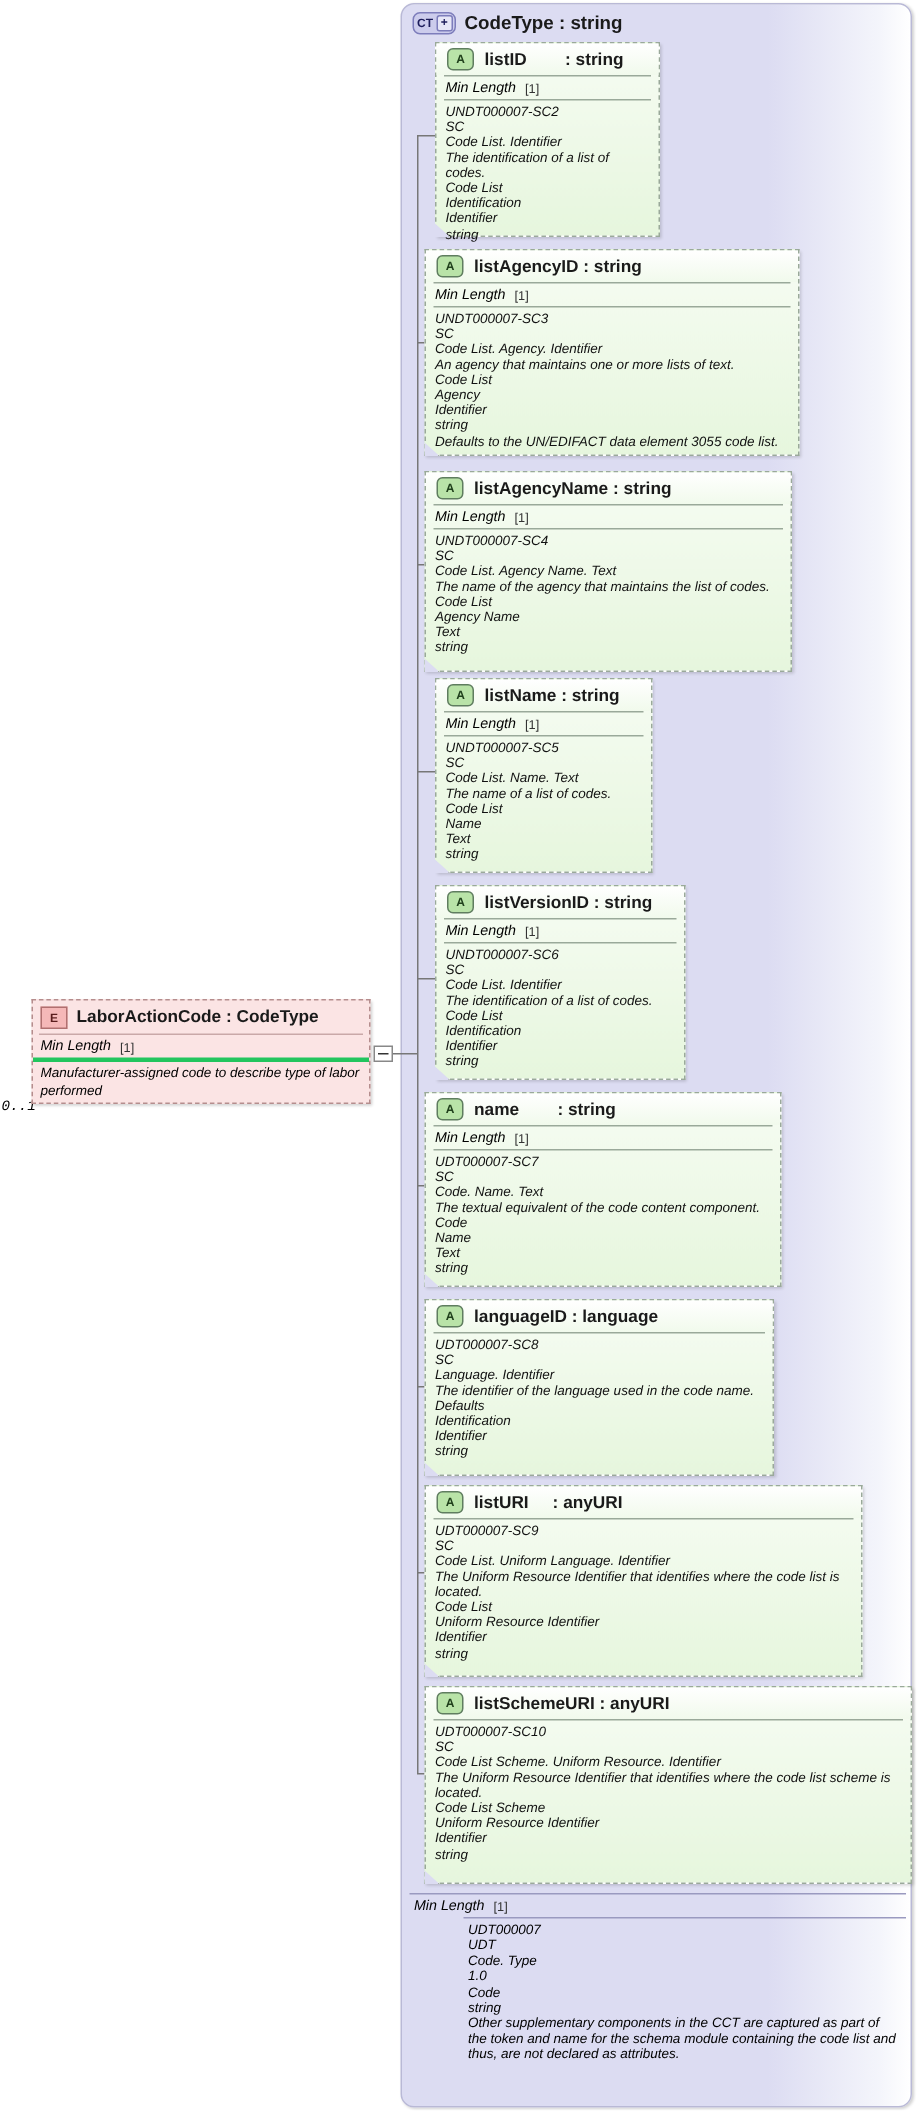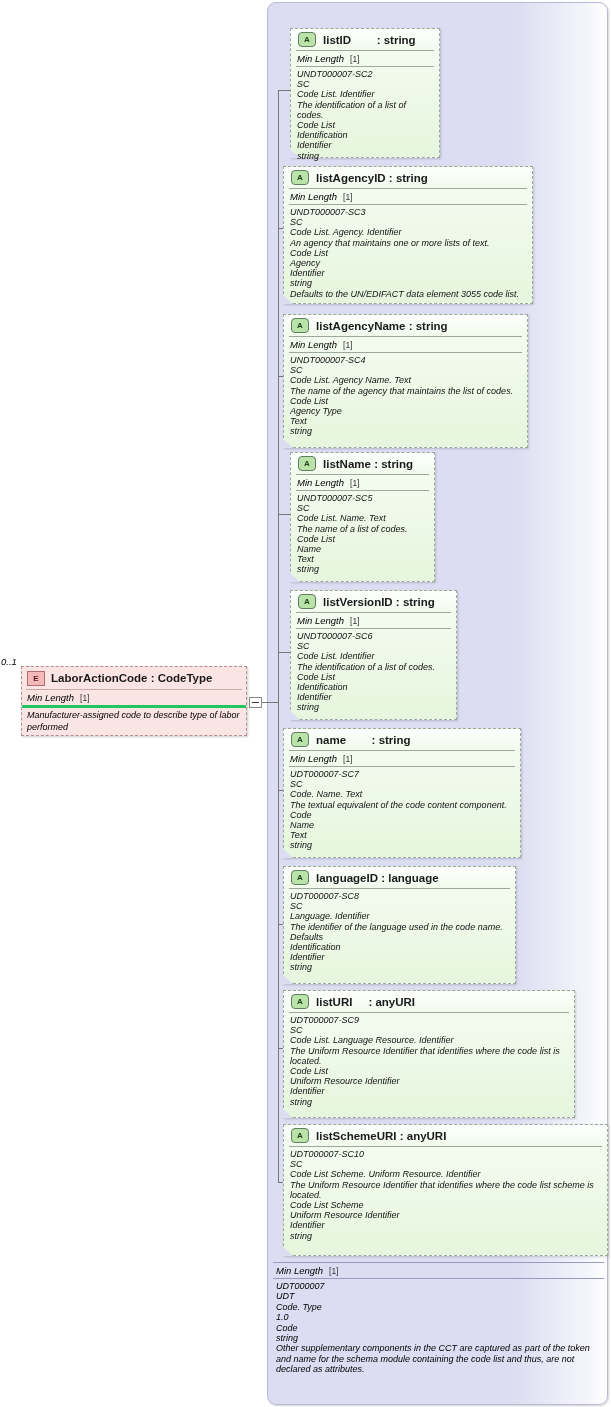--- a/index.html
+++ b/index.html
@@ -62,21 +62,21 @@
   .row-sep{border-top:1px solid #c9a8a8;margin:0 4px;}
   .elem-constraint{
     display:flex;align-items:center;gap:6px;padding:2px 0 2px 5px;
     font-style:italic;font-size:9.5px;
   }
   .elem-doc{
     padding:2px 5px 2px 5px;font-style:italic;font-size:9px;line-height:11.5px;
     border-top:3px solid #22c55e;margin:0 0 0 0;
   }
   .cardinality{
-    position:absolute;left:1px;top:656px;font-size:9.5px;font-style:italic;color:#000;
+    position:absolute;left:1px;top:732px;font-size:9.5px;font-style:italic;color:#000;font-family:Liberation Mono, monospace;
   }
 
   
   .minus-box{
     position:absolute;left:249px;top:697px;width:13px;height:11px;
     border:1px solid #888;background:#fff;box-sizing:border-box;
   }
   .minus-box::before{
     content:"";position:absolute;left:2px;top:4px;width:7px;height:1px;background:#333;
   }
@@ -129,29 +129,36 @@
     box-sizing:border-box;
   }
   .ct-footer .sep-top{border-top:1px solid #9a9ac0;}
   .ct-footer .fc{
     display:flex;align-items:center;gap:6px;padding:2px 0 2px 3px;
     font-style:italic;font-size:9.5px;
   }
   .ct-footer .fc .card{font-style:normal;font-size:8.5px;color:#333;}
   .ct-footer .flines{
     border-top:1px solid #9a9ac0;
-    padding:2px 4px 2px 3px;font-style:italic;font-size:9px;line-height:10.4px;
+    padding:2px 4px 2px 3px;font-style:italic;font-size:9px;line-height:10.4px;margin-left:36px;
   }
 </style>
 </head>
 <body>
 
 <div id="canvas">
 
   <div class="ct-container">
+    <div class="ct-header">
+      <span class="ct-badge">
+        <span>CT</span>
+        <span class="plusbox">+</span>
+      </span>
+      <span class="ct-title">CodeType : string</span>
+    </div>
 
     <div class="ct-footer">
       <div class="sep-top"></div>
       <div class="fc">
         <span>Min Length</span>
         <span class="card">[1]</span>
       </div>
       <div class="flines">
           <div>UDT000007</div>
           <div>UDT</div>
@@ -234,21 +241,21 @@
           <span>Min Length</span>
           <span class="card">[1]</span>
         </div>
         <div class="attr-sep"></div>
         <div class="attr-lines">
           <div>UNDT000007-SC4</div>
           <div>SC</div>
           <div>Code List. Agency Name. Text</div>
           <div>The name of the agency that maintains the list of codes.</div>
           <div>Code List</div>
-          <div>Agency Type</div>
+          <div>Agency Name</div>
           <div>Text</div>
           <div>string</div>
         </div>
       </div>
       <div class="attr" style="left: 290px; top: 452px; width: 145px; height: 130px;">
         <div class="attr-head">
           <span class="a-badge">A</span>
           <span class="attr-name">listName : string</span>
         </div>
         <div class="attr-sep"></div>
@@ -331,21 +338,21 @@
       </div>
       <div class="attr" style="left: 283px; top: 990px; width: 292px; height: 128px;">
         <div class="attr-head">
           <span class="a-badge">A</span>
           <span class="attr-name">listURI     : anyURI</span>
         </div>
         <div class="attr-sep"></div>
         <div class="attr-lines">
           <div>UDT000007-SC9</div>
           <div>SC</div>
-          <div>Code List. Language Resource. Identifier</div>
+          <div>Code List. Uniform Language. Identifier</div>
           <div>The Uniform Resource Identifier that identifies where the code list is located.</div>
           <div>Code List</div>
           <div>Uniform Resource Identifier</div>
           <div>Identifier</div>
           <div>string</div>
         </div>
       </div>
       <div class="attr" style="left: 283px; top: 1124px; width: 325px; height: 132px;">
         <div class="attr-head">
           <span class="a-badge">A</span>

